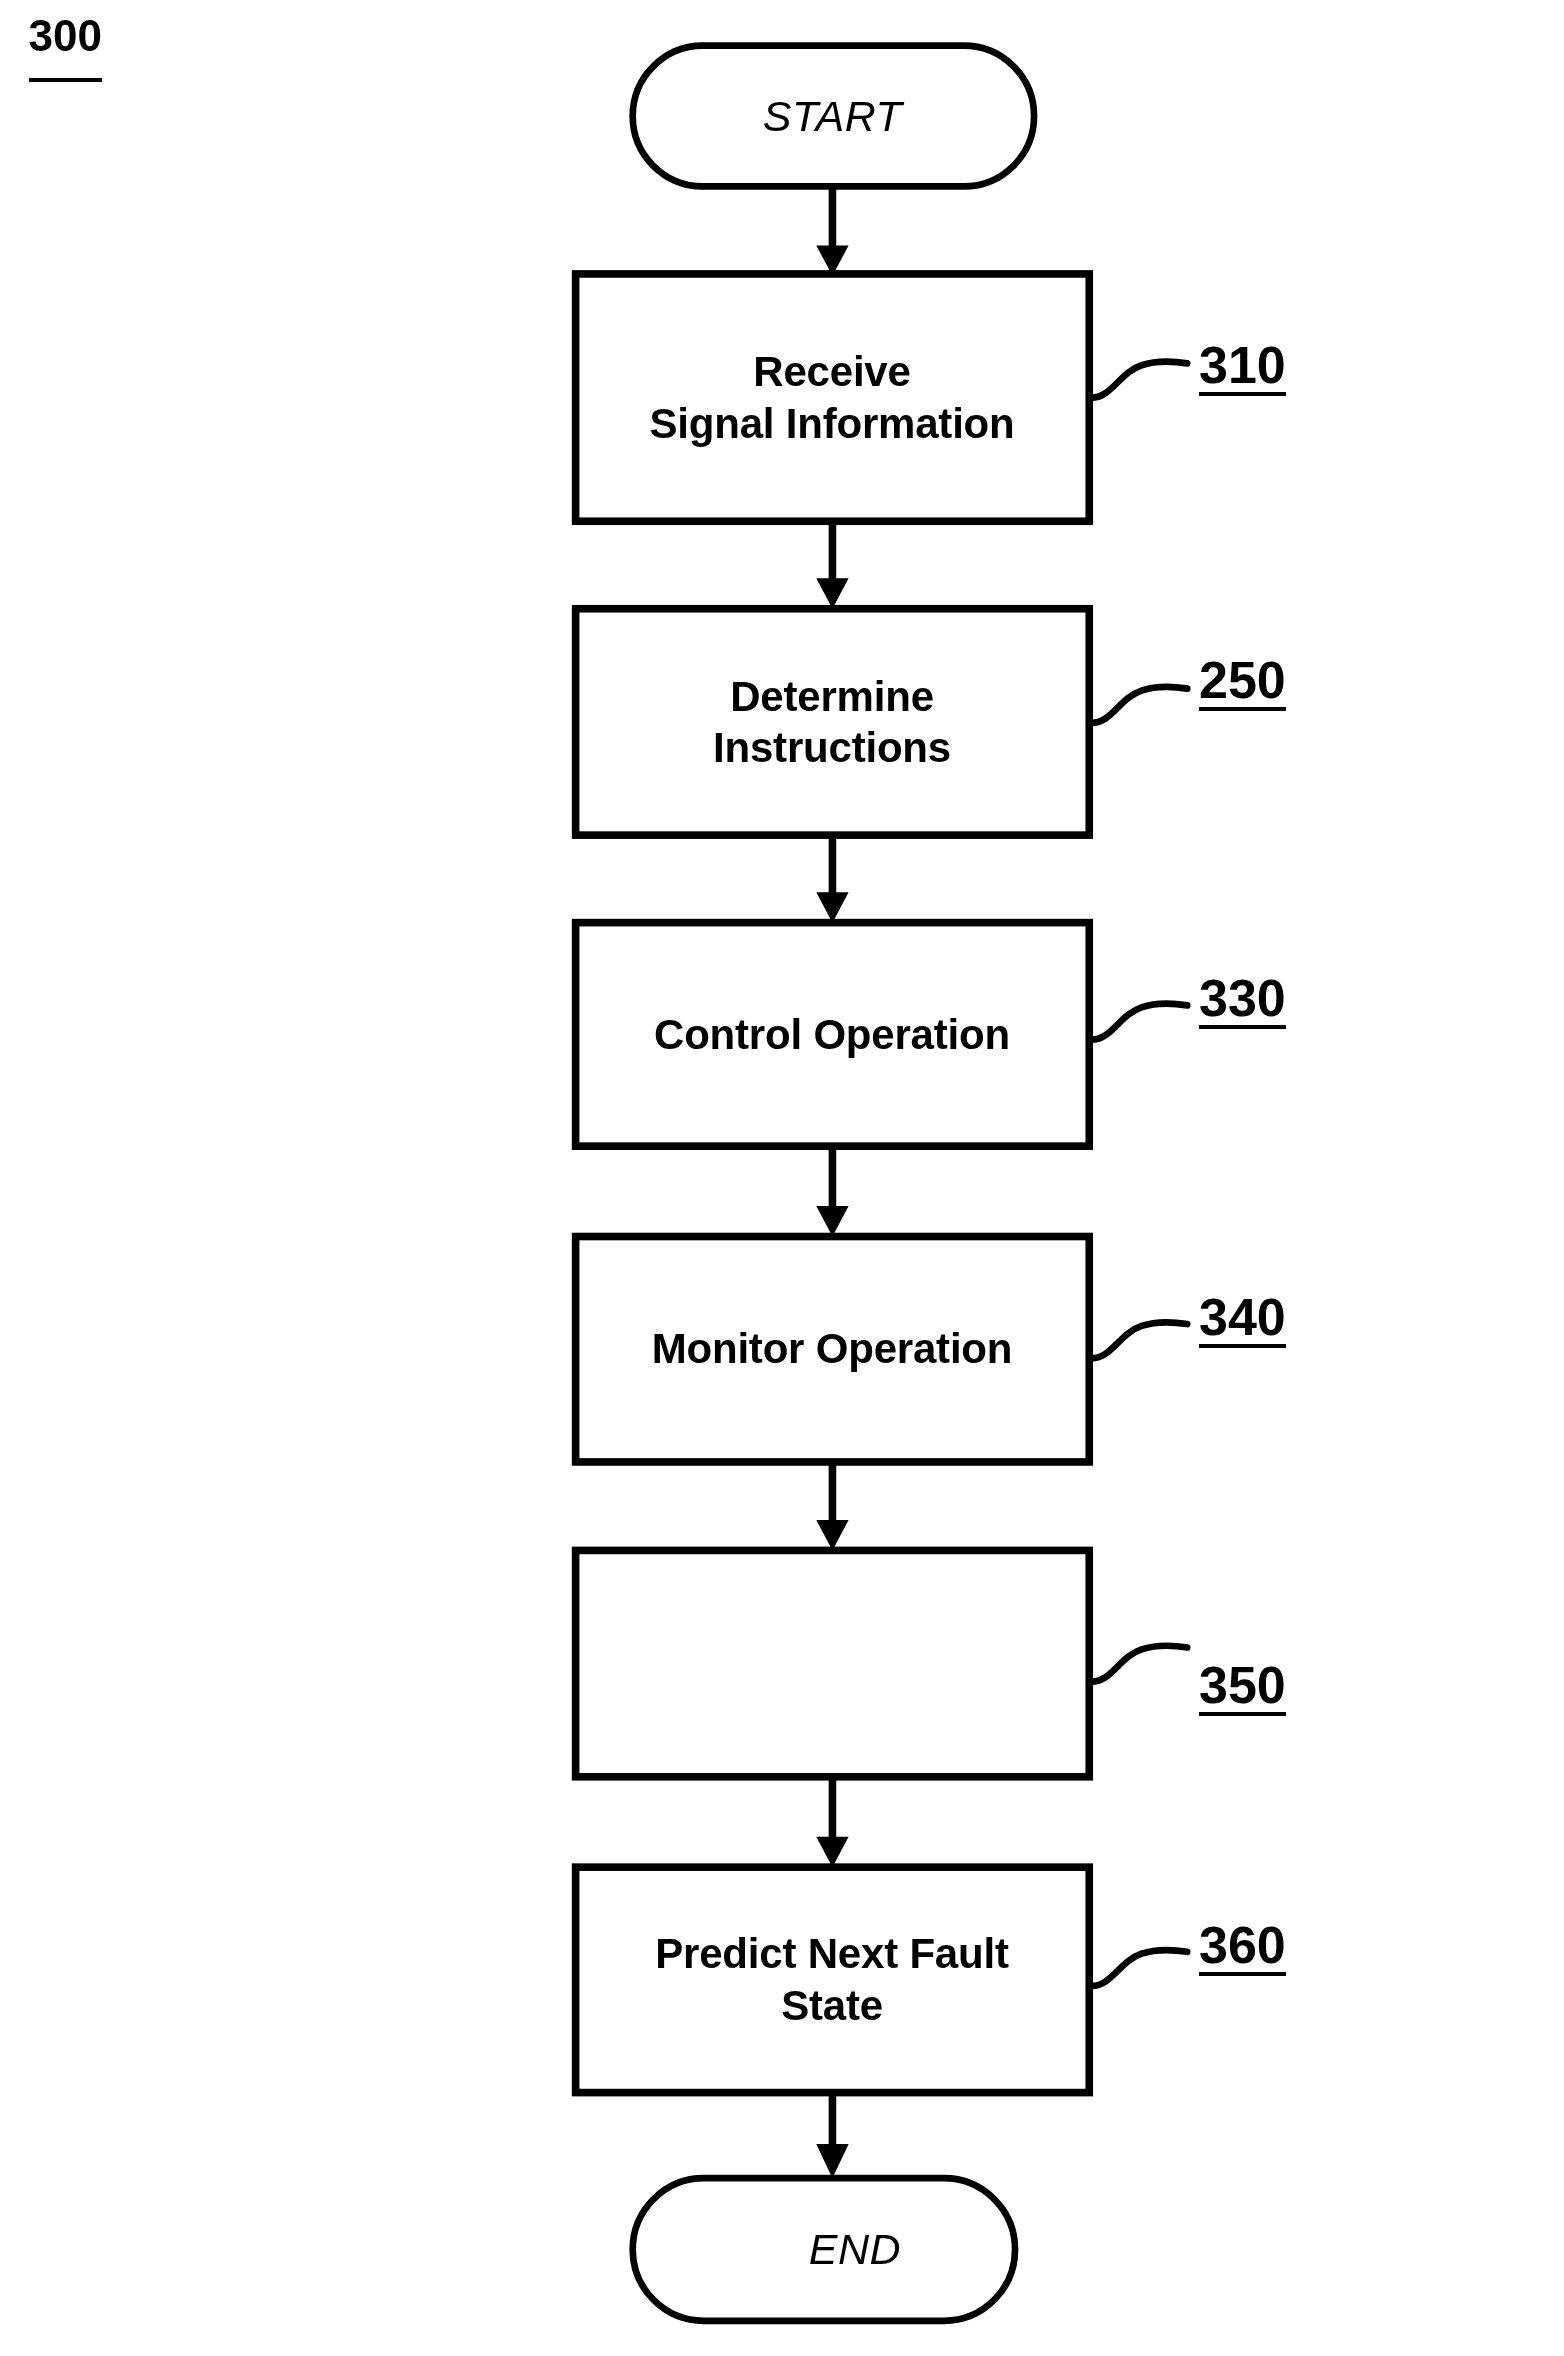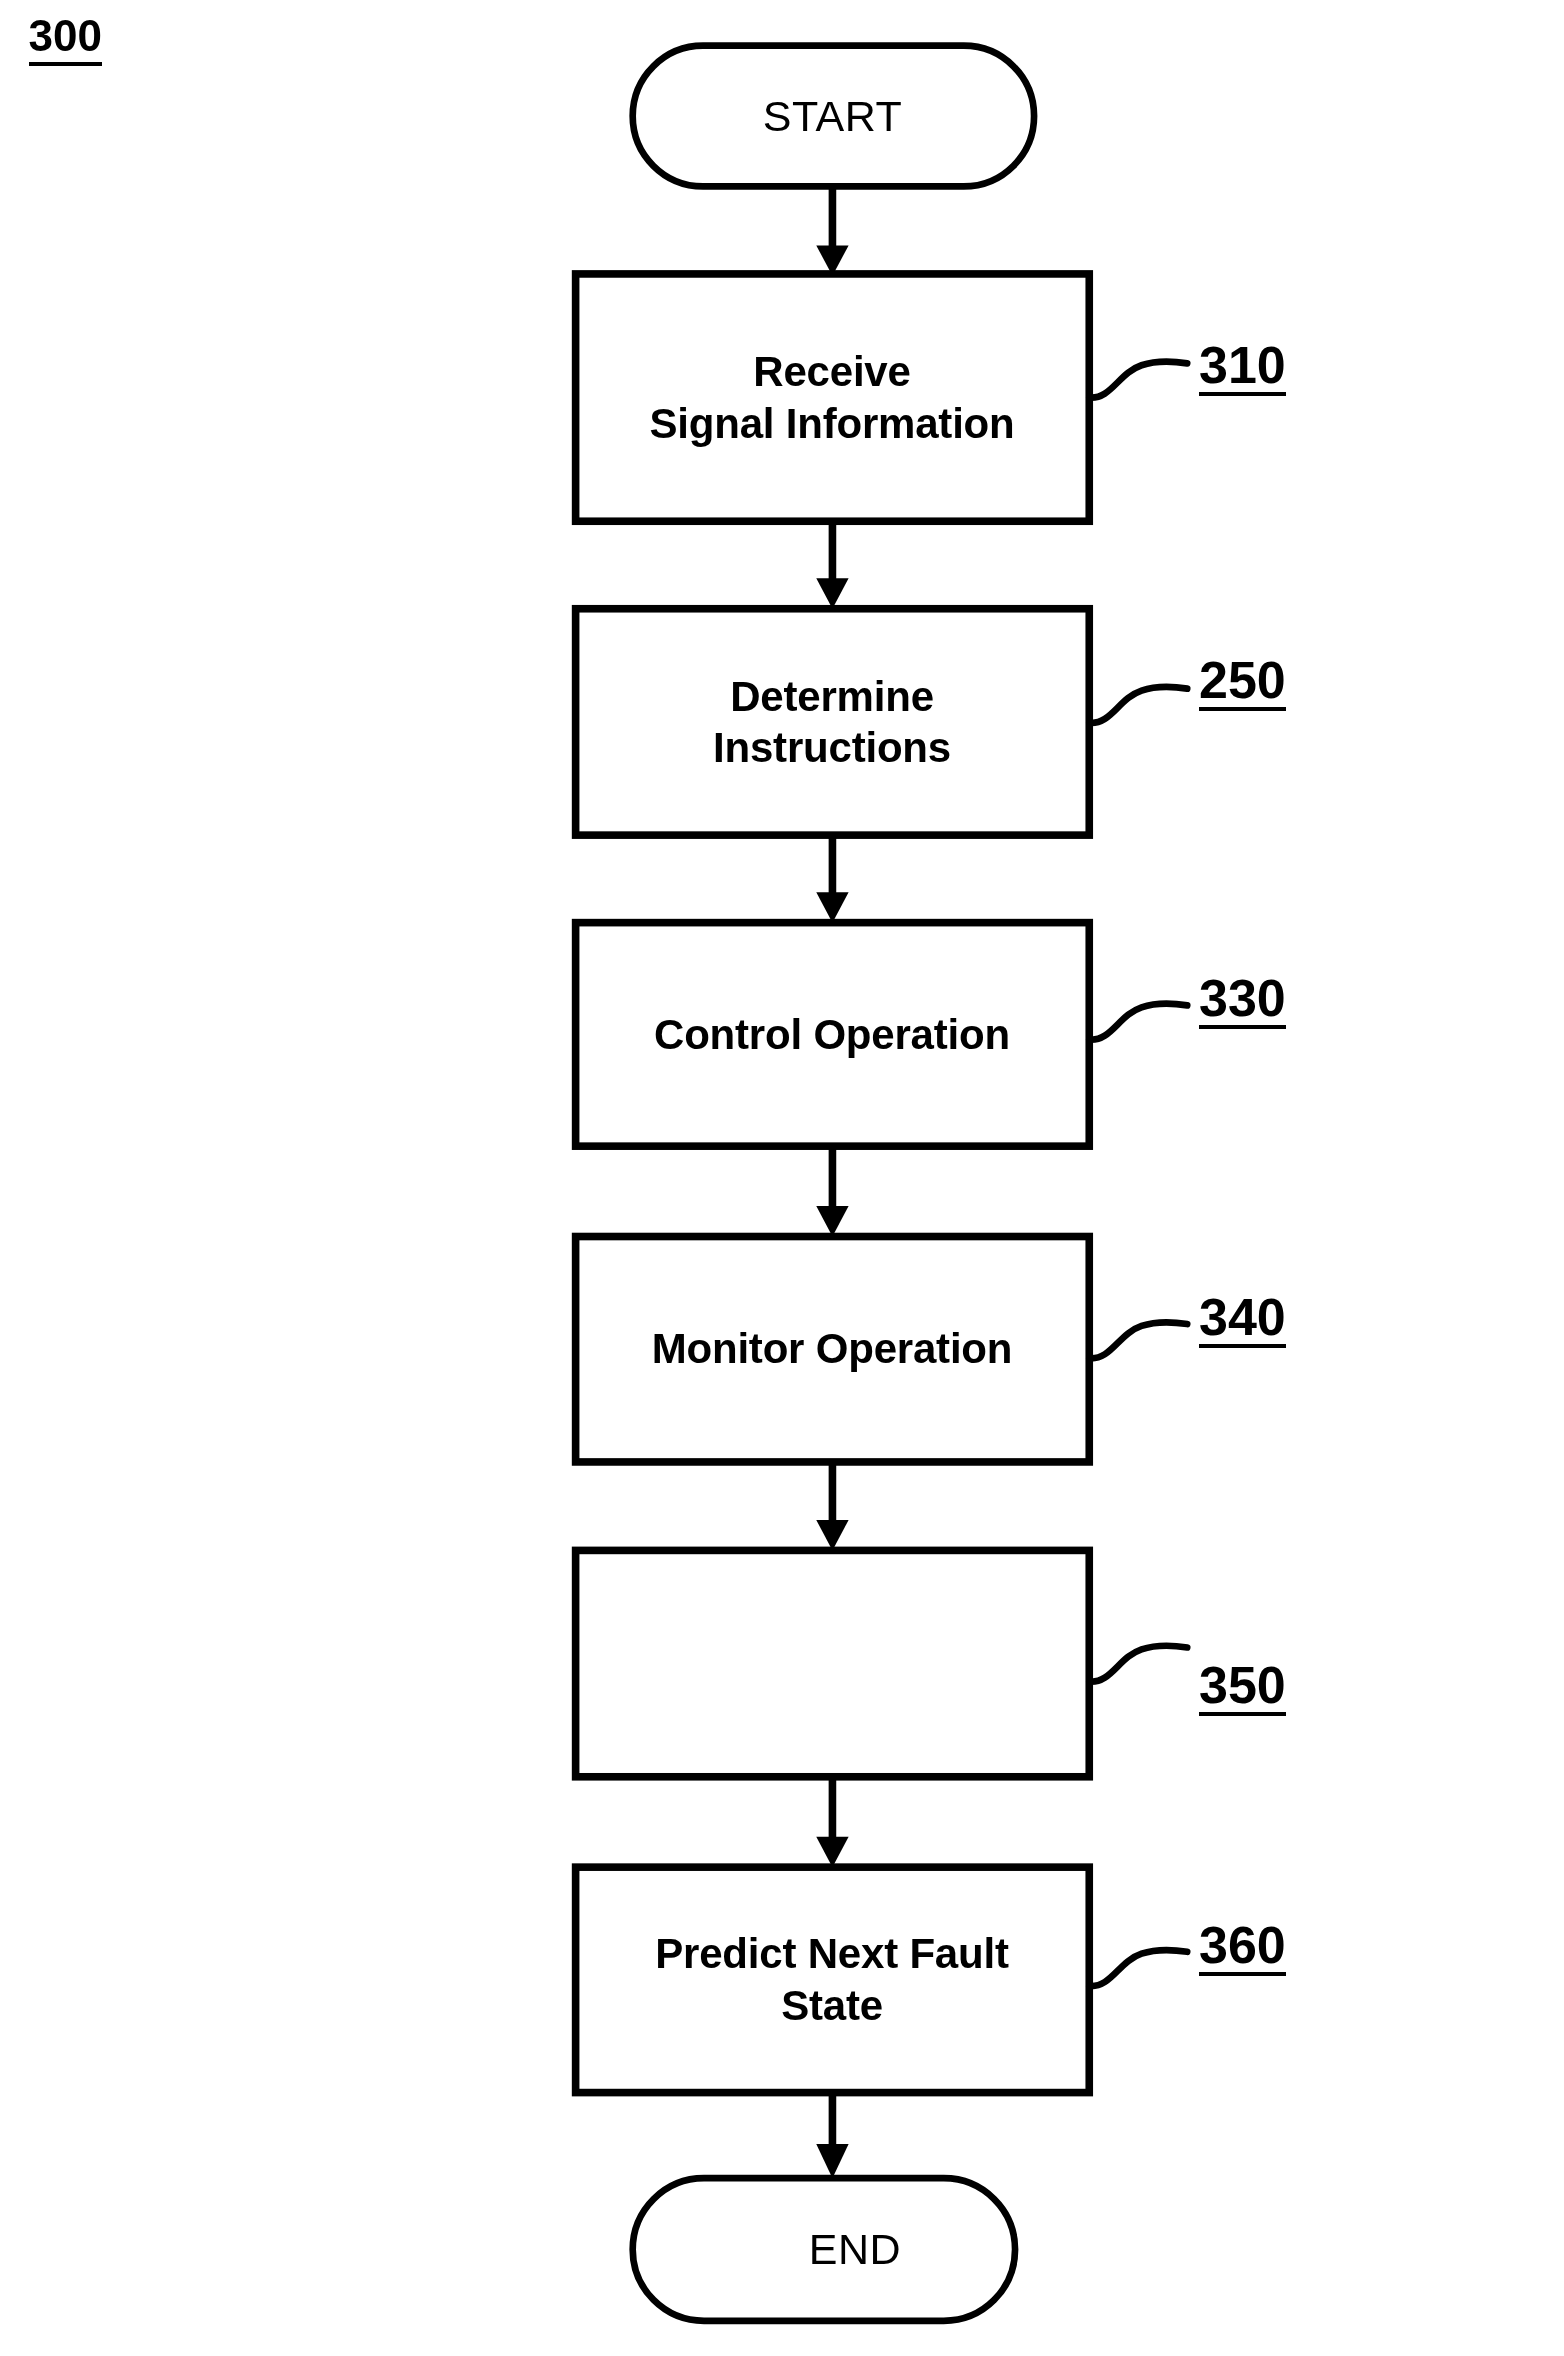--- a/index.html
+++ b/index.html
@@ -19,21 +19,21 @@
 
   
   .fig-number {
     position: absolute;
     left: 28.5px;
     top: 13.3px;
     font-size: 44px;
     font-weight: bold;
     letter-spacing: 0px;
     border-bottom: 4.8px solid #000;
-    padding-bottom: 3px;
+    padding-bottom: 19px;
     line-height: 1.05;
   }
 
   
   #art {
     position: absolute;
     left: 0;
     top: 0;
     width: 1565px;
     height: 2357px;
@@ -46,20 +46,21 @@
     align-items: center;
     justify-content: center;
     text-align: center;
     pointer-events: none;
     white-space: pre-line;
   }
   .terminal-text {
     font-size: 43px;
     font-weight: normal;
     letter-spacing: 0.5px;
+    font-style: italic;
   }
   .process-text {
     font-size: 42px;
     font-weight: bold;
     line-height: 1.22;
     letter-spacing: -0.2px;
   }
 
   
   .ref-label {

